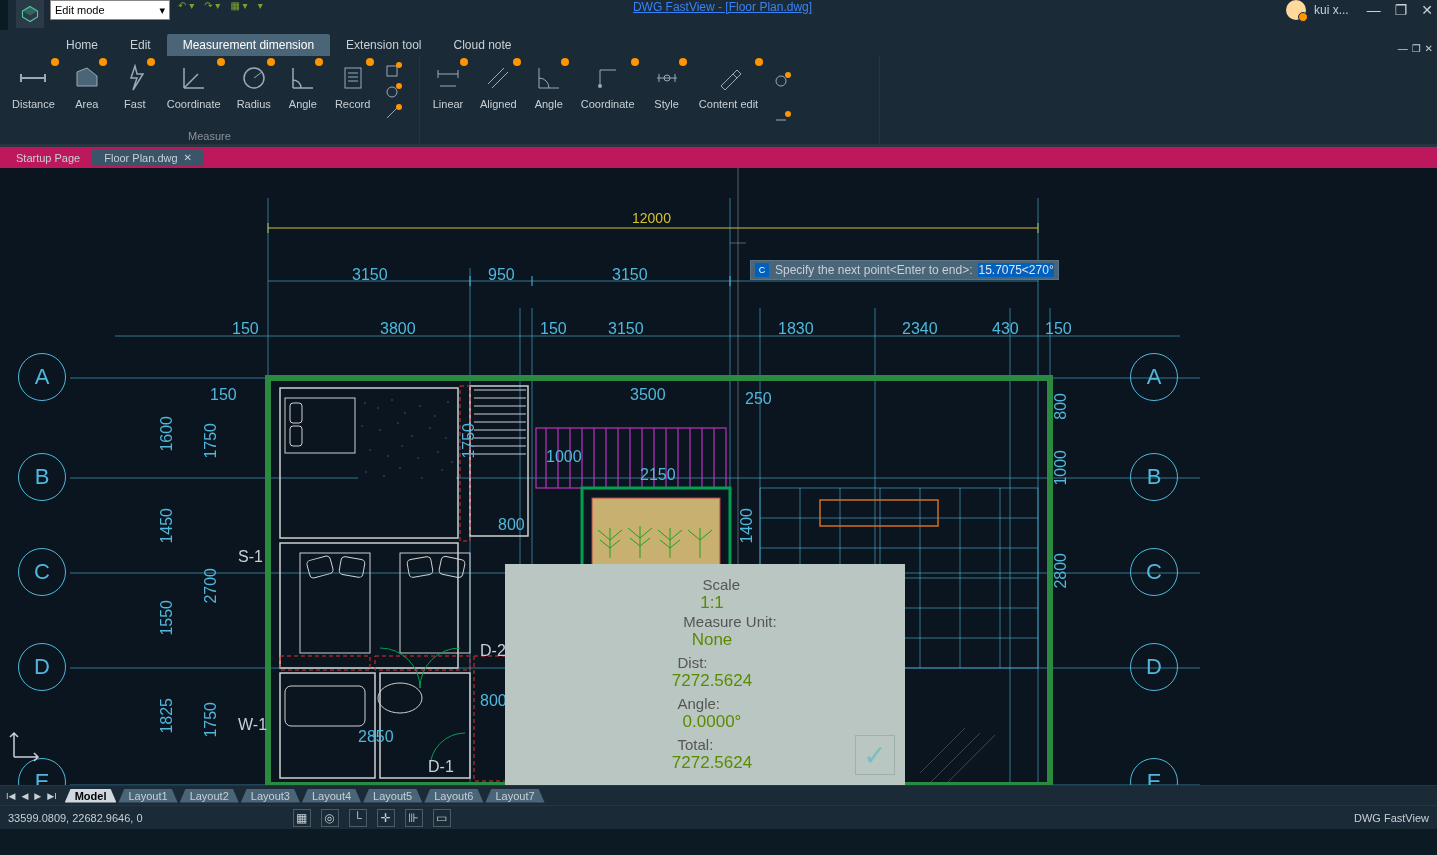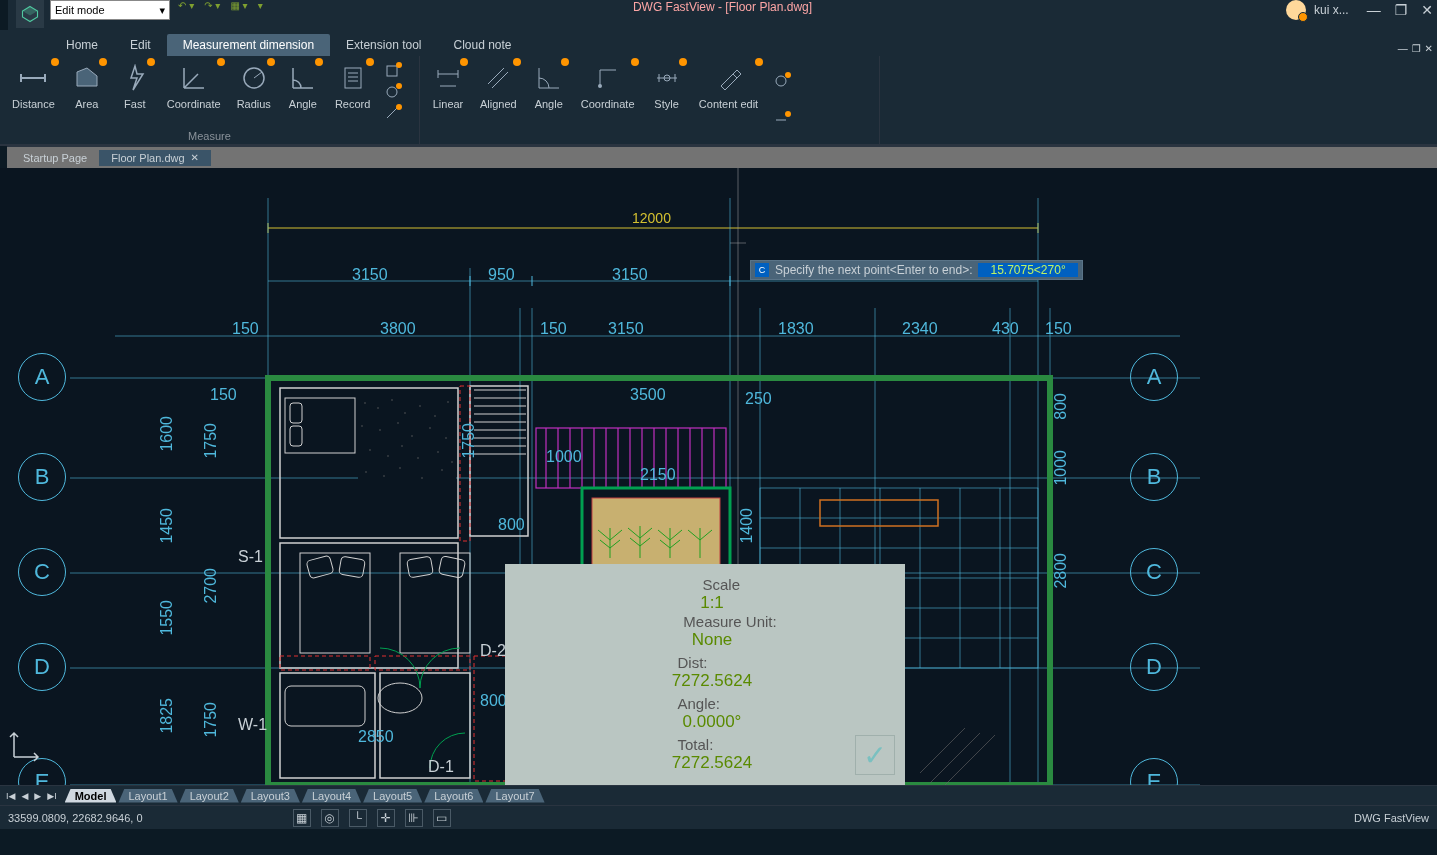--- a/index.html
+++ b/index.html
@@ -5,21 +5,21 @@
 * { margin: 0; padding: 0; box-sizing: border-box; font-family: "Segoe UI", Arial, sans-serif; }
 body { background: #0c1a24; color: #c8d0d6; overflow: hidden; width: 1437px; height: 855px; position: relative; }
 
 
 .title-bar { height: 30px; background: #1a2a36; display: flex; align-items: flex-start; padding: 0 4px; position: relative; margin-left: 8px; }
 .app-logo { width: 28px; height: 28px; background: #2a3a46; margin: 0 6px 0 4px; display: flex; align-items: center; justify-content: center; }
 .app-logo svg { width: 18px; height: 18px; }
 .mode-combo { width: 120px; height: 20px; background: #fff; color: #000; font-size: 11px; padding: 1px 4px; border: 1px solid #888; display: flex; align-items: center; justify-content: space-between; }
 .qat { display: flex; gap: 10px; margin-left: 8px; align-items: center; font-size: 10px; color: #7fa030; }
 .qat span { cursor: pointer; }
-.title-text { position: absolute; left: 50%; transform: translateX(-50%); font-size: 12px; color: #fca5a5; }
+.title-text { position: absolute; left: 50%; transform: translateX(-50%); font-size: 12px; color: #3b82f6; text-decoration: underline; }
 .title-right { margin-left: auto; display: flex; align-items: center; gap: 8px; font-size: 12px; color: #c8d0d6; }
 .avatar { width: 20px; height: 20px; border-radius: 50%; background: #ffd89b; position: relative; }
 .avatar::after { content: ""; position: absolute; right: -2px; bottom: -2px; width: 8px; height: 8px; border-radius: 50%; background: #ff9500; border: 1px solid #1a2a36; }
 .win-controls { display: flex; gap: 14px; margin-left: 10px; font-size: 14px; }
 .win-controls span { cursor: pointer; }
 
 
 .menu-tabs { height: 26px; background: #1a2a36; display: flex; align-items: flex-end; padding-left: 50px; position: relative; }
 .menu-tab { padding: 4px 16px; font-size: 12px; color: #c8d0d6; cursor: pointer; }
 .menu-tab.active { background: #4a6478; border-radius: 2px 2px 0 0; color: #fff; }
@@ -34,33 +34,33 @@
 .ribbon-btn .ico svg { width: 28px; height: 28px; }
 .ribbon-btn .badge { position: absolute; top: 0; right: 4px; width: 8px; height: 8px; border-radius: 50%; background: #ff9500; }
 .ribbon-btn .lbl { text-align: center; line-height: 12px; white-space: nowrap; }
 .ribbon-btn.twoline .lbl { white-space: normal; width: 60px; }
 .ribbon-group-title { text-align: center; font-size: 11px; color: #8a929a; padding: 2px 0; }
 .ribbon-side { display: flex; flex-direction: column; justify-content: space-around; padding: 4px; gap: 2px; }
 .ribbon-side span { width: 20px; height: 18px; position: relative; cursor: pointer; display: flex; align-items: center; justify-content: center; }
 .ribbon-side span::after { content: ""; position: absolute; top: 0; right: 0; width: 6px; height: 6px; border-radius: 50%; background: #ff9500; }
 
 
-.file-tabs { height: 22px; background: #737373; border-top: 1px solid #2a3440; display: flex; align-items: center; padding-left: 4px; margin-left: 7px; }
+.file-tabs { height: 22px; background: #be185d; border-top: 1px solid #2a3440; display: flex; align-items: center; padding-left: 4px; }
 .file-tab { padding: 2px 12px; font-size: 11px; color: #c8d0d6; cursor: pointer; display: flex; align-items: center; gap: 6px; }
 .file-tab.active { background: #3a5468; }
 .file-tab .close-x { font-size: 10px; }
 
 
 .canvas { position: relative; height: 617px; background: #0a1520; overflow: hidden; }
 .canvas svg.drawing { position: absolute; inset: 0; width: 100%; height: 100%; }
 
 
 .cmd-prompt { position: absolute; top: 92px; left: 750px; background: #4a6478; border: 1px solid #5a7488; padding: 2px 4px; display: flex; align-items: center; gap: 6px; font-size: 12px; }
 .cmd-prompt .prompt-ico { width: 14px; height: 14px; background: #0060c0; color: #fff; font-size: 9px; display: flex; align-items: center; justify-content: center; }
-.cmd-prompt .prompt-val { background: #0060c0; color: #bef264; padding: 0 12px; }
+.cmd-prompt .prompt-val { background: #0060c0; color: #e5e5e5; padding: 0 0; }
 
 
 .measure-panel { position: absolute; bottom: 0; left: 505px; width: 400px; background: #bac6c2; color: #333; padding: 8px 12px; font-size: 15px; }
 .measure-row { display: flex; align-items: center; margin: 4px 0; flex-direction: column; }
 .measure-row .ml { color: #555; }
 .measure-row .mv { color: #5a8a00; margin-left: 14px; font-size: 17px; }
 .measure-panel .check { position: absolute; right: 10px; bottom: 10px; width: 40px; height: 40px; border: 1px solid #a0b0ac; display: flex; align-items: center; justify-content: center; color: #7ac0c0; font-size: 28px; cursor: pointer; }
 
 
 .layout-bar { height: 20px; background: #1a2a36; display: flex; align-items: center; padding-left: 4px; border-top: 1px solid #2a3440; }

